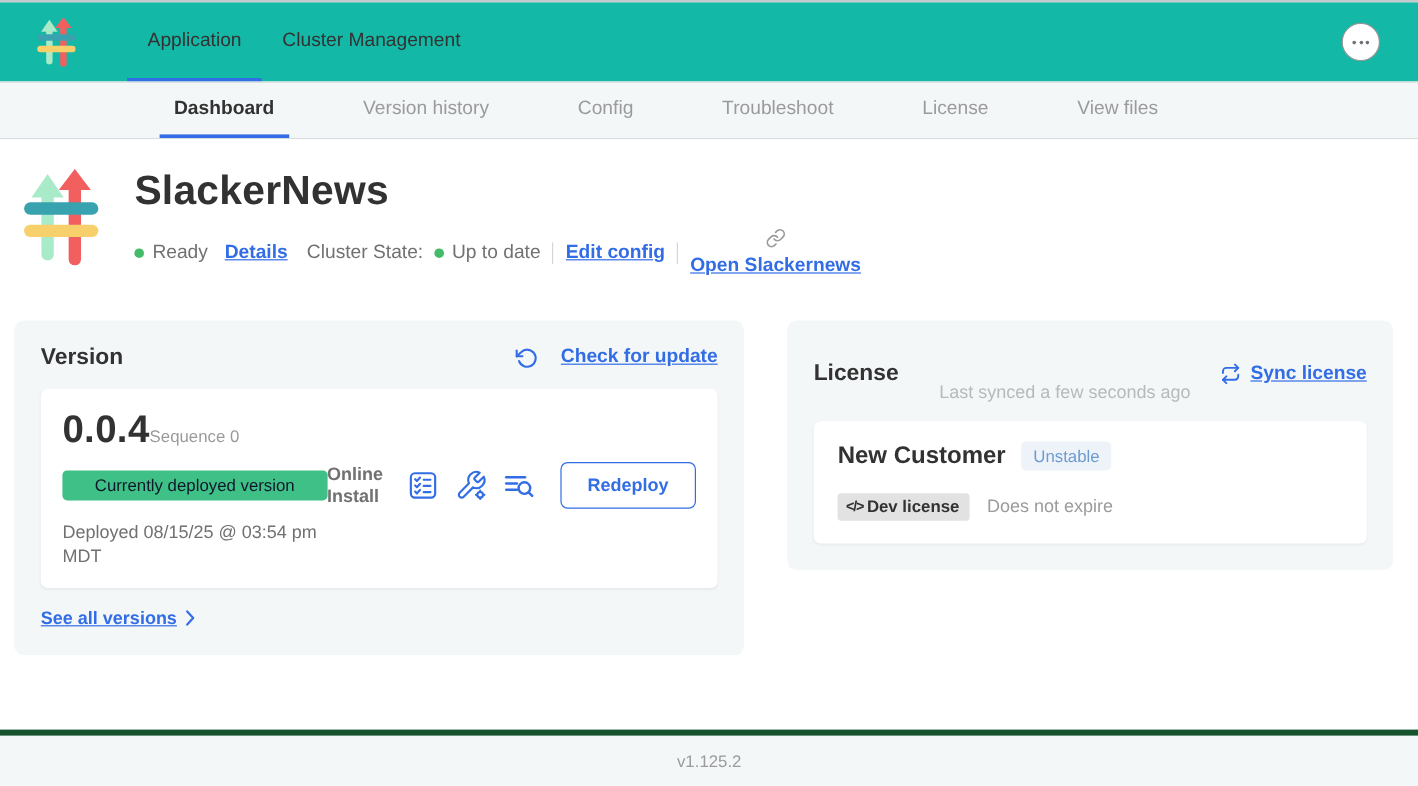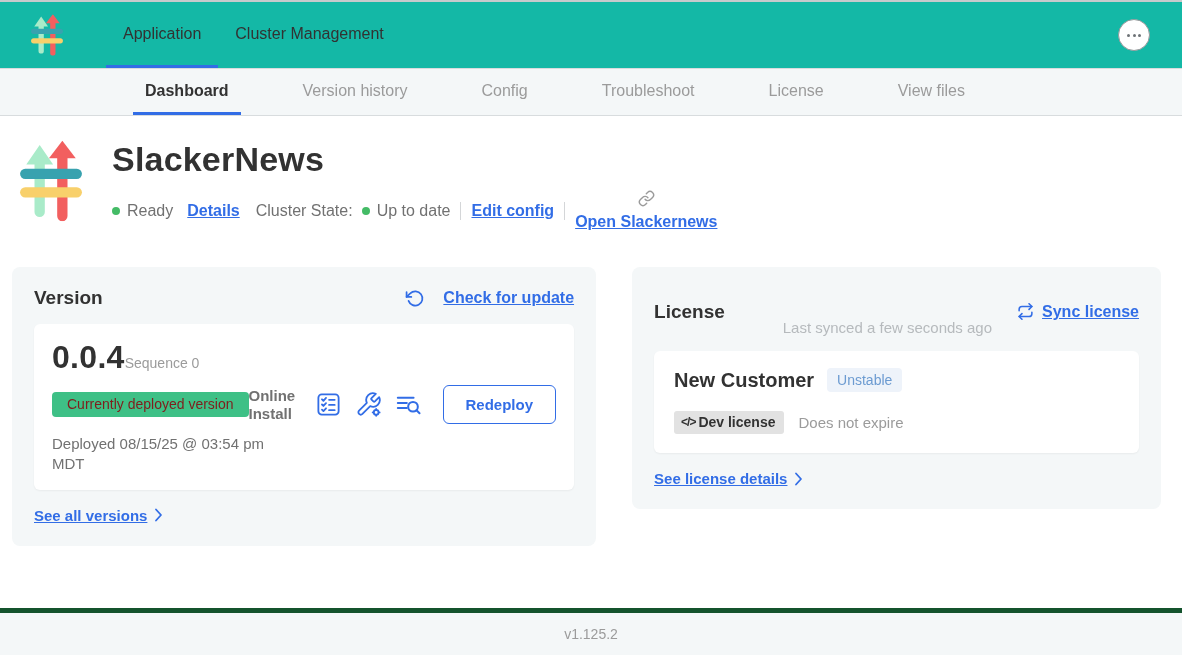--- a/index.html
+++ b/index.html
@@ -89,22 +89,22 @@
     margin-top: 15px; background: #fff; border-radius: 6px;
     padding: 15px 18px 16px; box-shadow: 0 1px 2px rgba(50,50,50,.06);
   }
 
   
   .version-line { display: flex; align-items: baseline; }
   .version-number { font-size: 32px; font-weight: 800; color: var(--text-dark, #323232); letter-spacing: .3px; }
   .sequence { font-size: 14px; color: var(--text-muted, #9b9b9b); }
   .version-mid { display: flex; align-items: center; margin-top: 9px; }
   .deployed-badge {
-    background: var(--badge-green, #3ec086); color: #7f1d1d;
-    font-size: 14px; padding: 4px 15px 5px; border-radius: 4px; white-space: nowrap;
+    background: var(--badge-green, #3ec086); color: #0f172a;
+    font-size: 14px; padding: 4px 27px 5px; border-radius: 4px; white-space: nowrap;
   }
   .version-actions { margin-left: auto; display: flex; align-items: center; gap: 13px; }
   .install-type {
     width: 50px; font-size: 15px; font-weight: 600; line-height: 1.15;
     color: var(--text-gray, #717171); margin-right: 3px;
   }
   .icon-btn { width: 27px; height: 27px; background: none; border: none; padding: 0; cursor: pointer; display: flex; }
   .icon-btn svg { width: 100%; height: 100%; }
   .redeploy-btn {
     margin-left: 8px; background: #fff; border: 1px solid var(--accent, #326de6);
@@ -321,26 +321,20 @@
           </div>
           <div class="license-line">
             <span class="dev-badge">
               <span class="code-glyph">&lt;/&gt;</span>
               <span>Dev license</span>
             </span>
             <span class="expiry">Does not expire</span>
           </div>
         </div>
 
-        <div class="see-link-row">
-          <a class="blue-link card-link">See license details</a>
-          <svg class="chev" viewBox="0 0 8 14">
-            <polyline points="1.5 1.5 6.5 7 1.5 12.5" class="st" stroke="#326de6" stroke-width="1.8"></polyline>
-          </svg>
-        </div>
       </section>
 
     </div>
   </main>
 
   <footer>
     <span>v1.125.2</span>
   </footer>
 
 </div>

